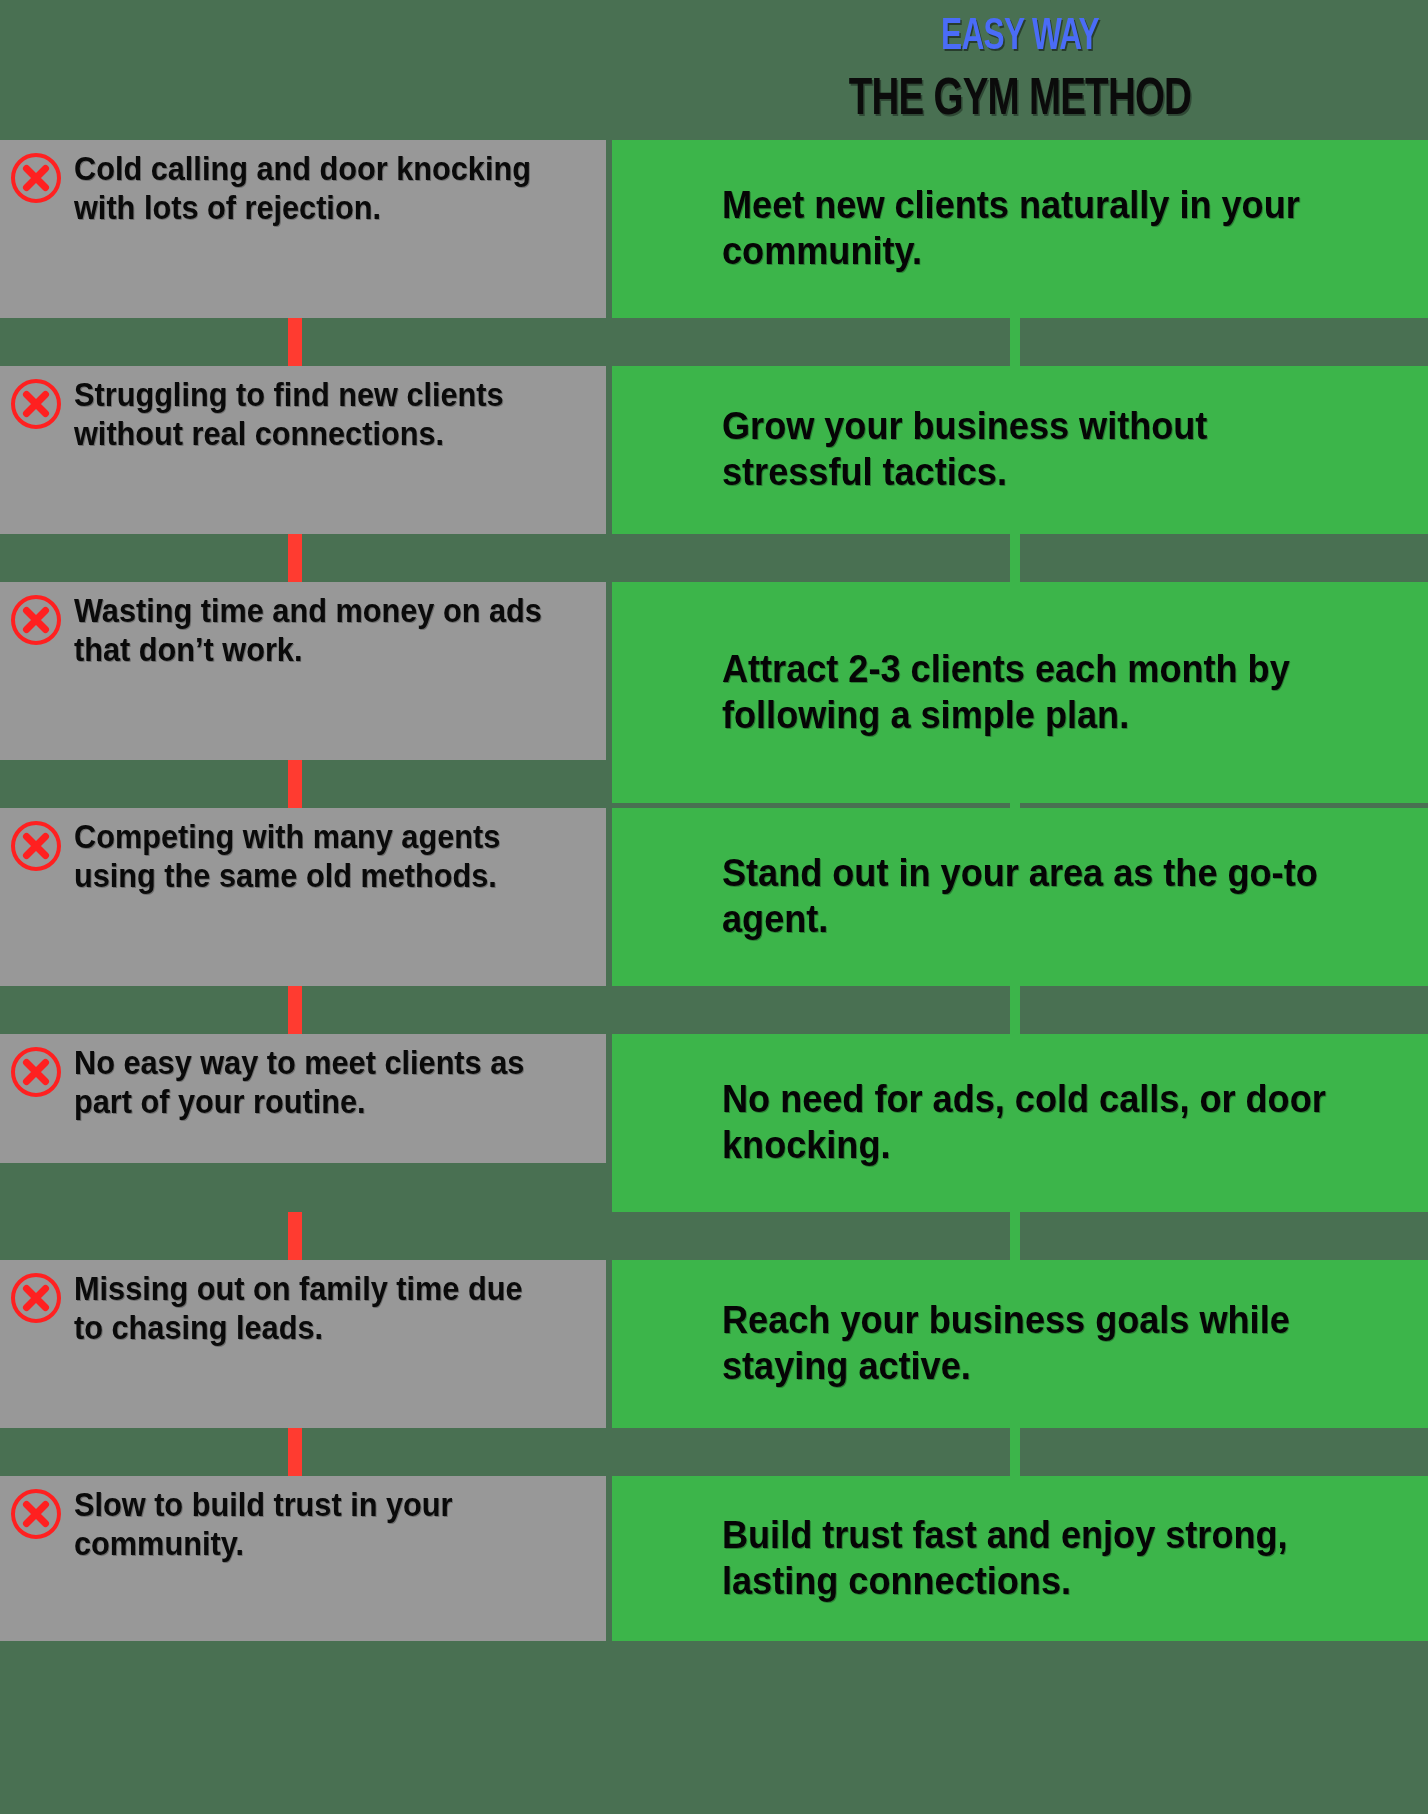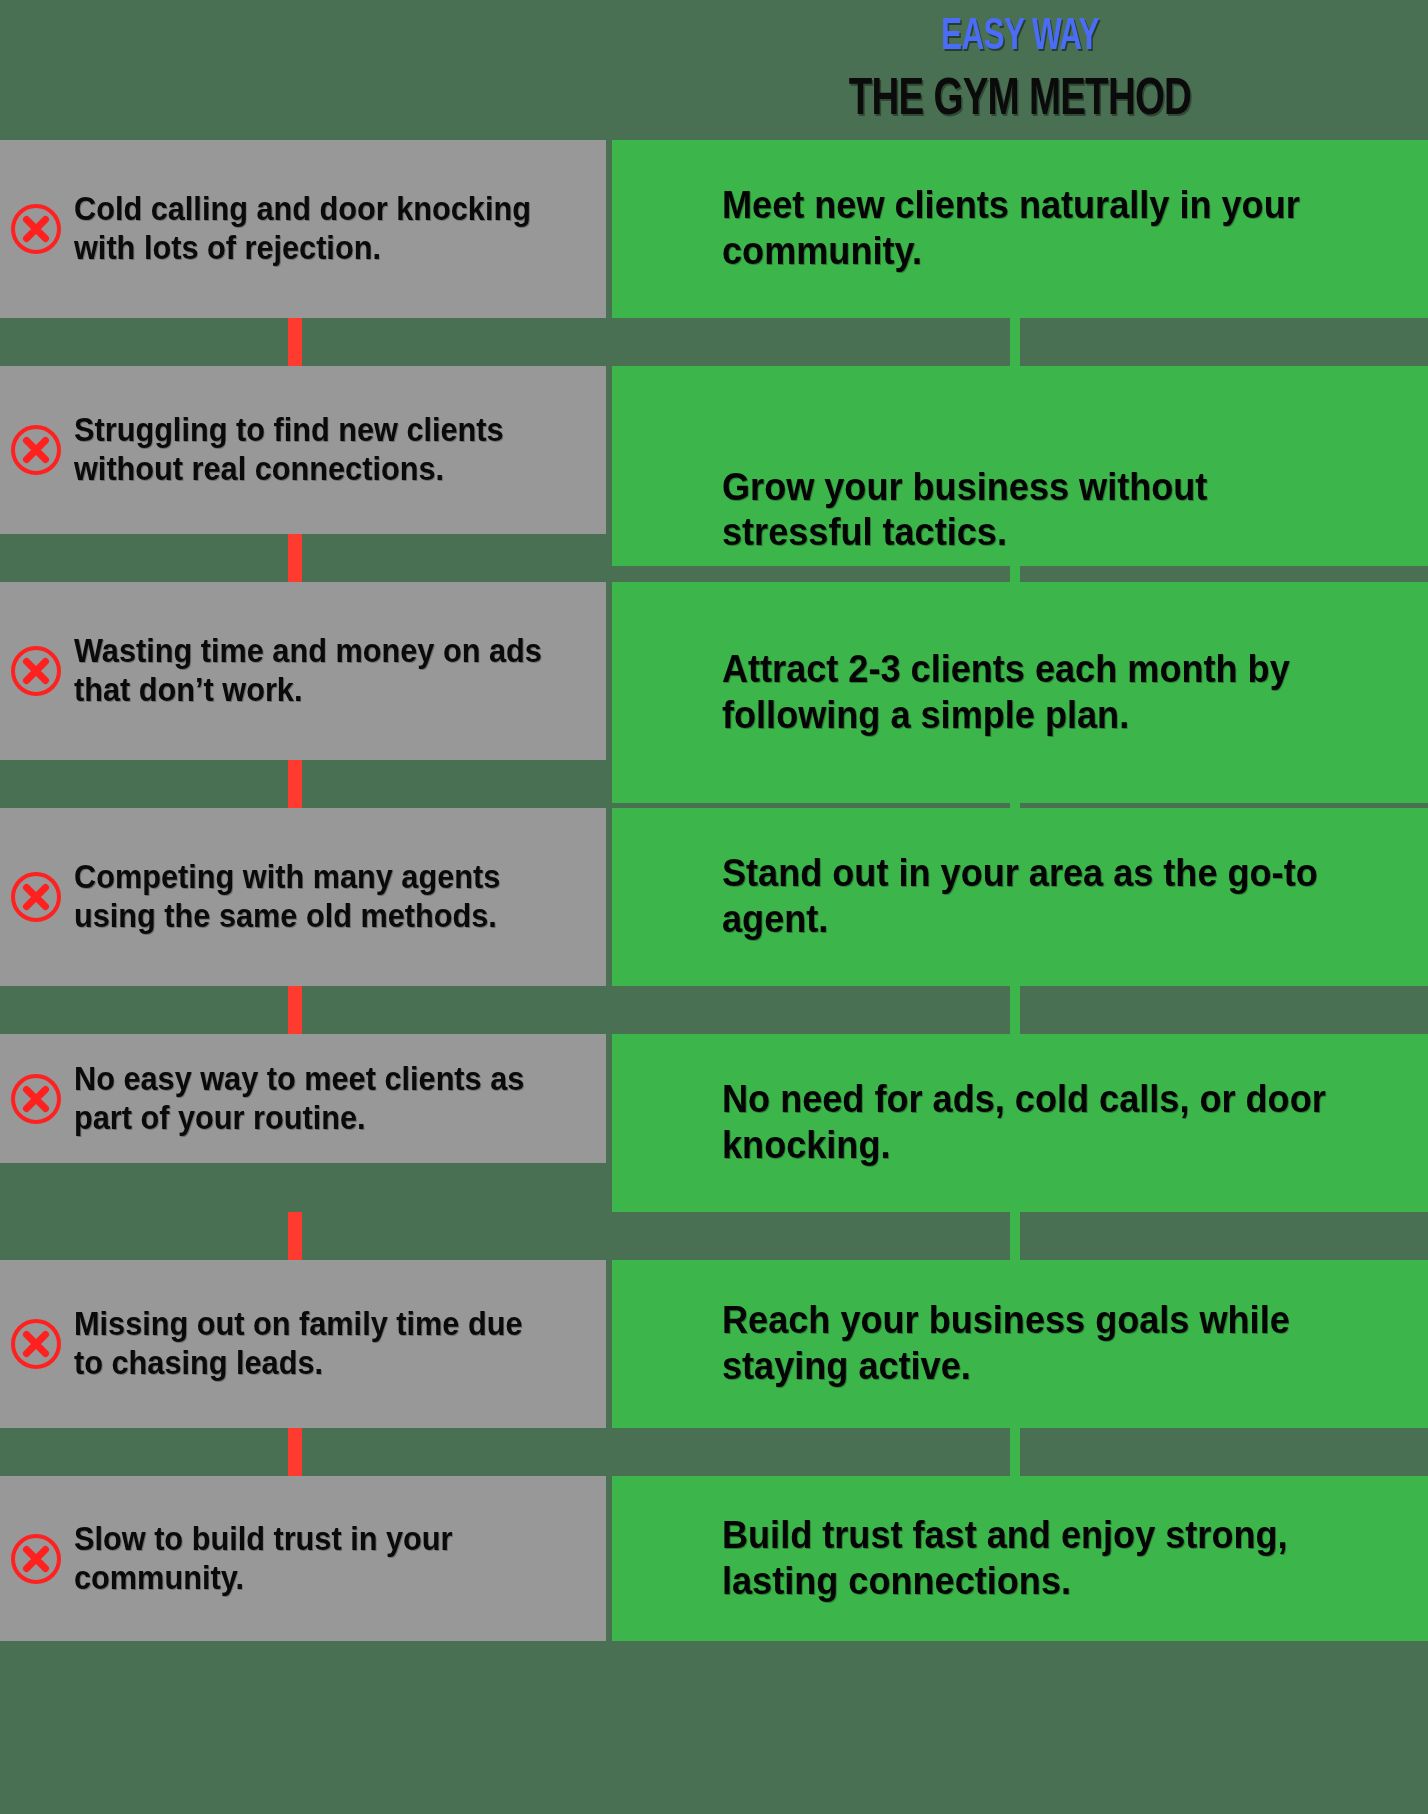--- a/index.html
+++ b/index.html
@@ -53,21 +53,21 @@
   .rows{position:absolute;left:0;top:140px;width:1428px;}
   .row{position:relative;width:1428px;}
 
   
   .gray-card{
     position:absolute;left:0;
     width:606px;
     background:#989898;
     box-sizing:border-box;
     display:flex;
-    align-items:center;
+    align-items:flex-start;
     padding:10px 16px 10px 8px;
   }
   .x-badge{
     flex:0 0 auto;
     width:56px;height:56px;
     margin-right:10px;
     display:block;
   }
   .gray-text{
     font-family:"Liberation Sans", sans-serif;
@@ -150,21 +150,21 @@
         <div class="green-notch" style="background: rgb(60, 181, 74);"></div>
       </div>
       <div class="row" style="height: 168px;">
         <div class="gray-card" style="height: 168px;">
           <span class="x-badge"><svg viewBox="0 0 56 56" width="56" height="56" aria-hidden="true">
               <circle cx="28" cy="28" r="23" fill="none" stroke="#ff2020" stroke-width="4"></circle>
               <path d="M18.5 18.5 L37.5 37.5 M37.5 18.5 L18.5 37.5" stroke="#ff2020" stroke-width="7" stroke-linecap="round"></path>
             </svg></span>
           <div class="gray-text">Struggling to find new clients without real connections.</div>
         </div>
-        <div class="green-card" style="height: 200px; align-items: flex-end;">
+        <div class="green-card" style="height: 168px;">
           <div class="green-text">Grow your business without stressful tactics.</div>
         </div>
       </div>
       <div class="gap" style="height: 48px;">
         <div class="red-connector" style="background: rgb(255, 59, 48);"></div>
         <div class="green-notch" style="background: rgb(60, 181, 74);"></div>
       </div>
       <div class="row" style="height: 178px;">
         <div class="gray-card" style="height: 178px;">
           <span class="x-badge"><svg viewBox="0 0 56 56" width="56" height="56" aria-hidden="true">

